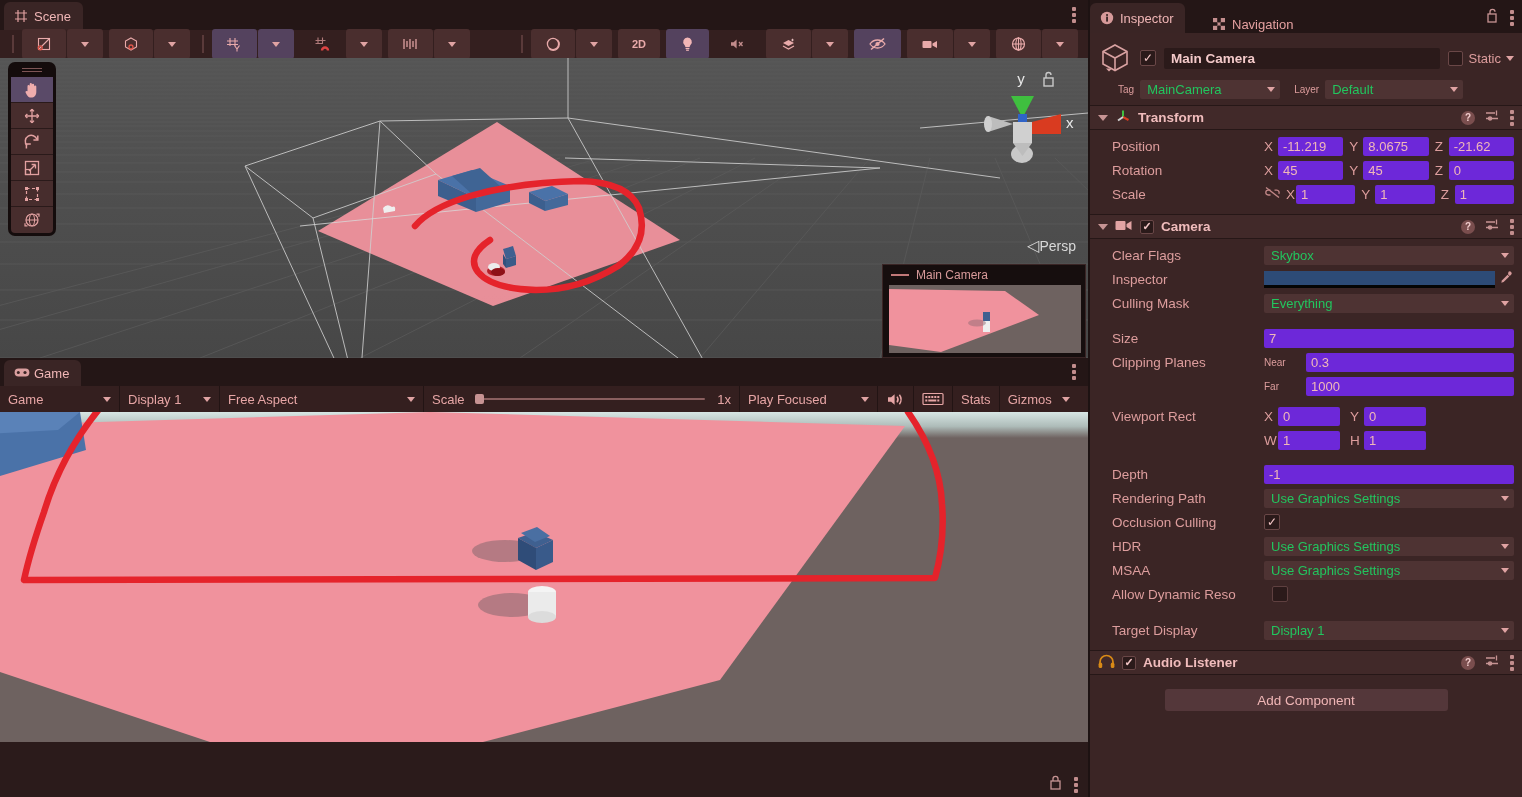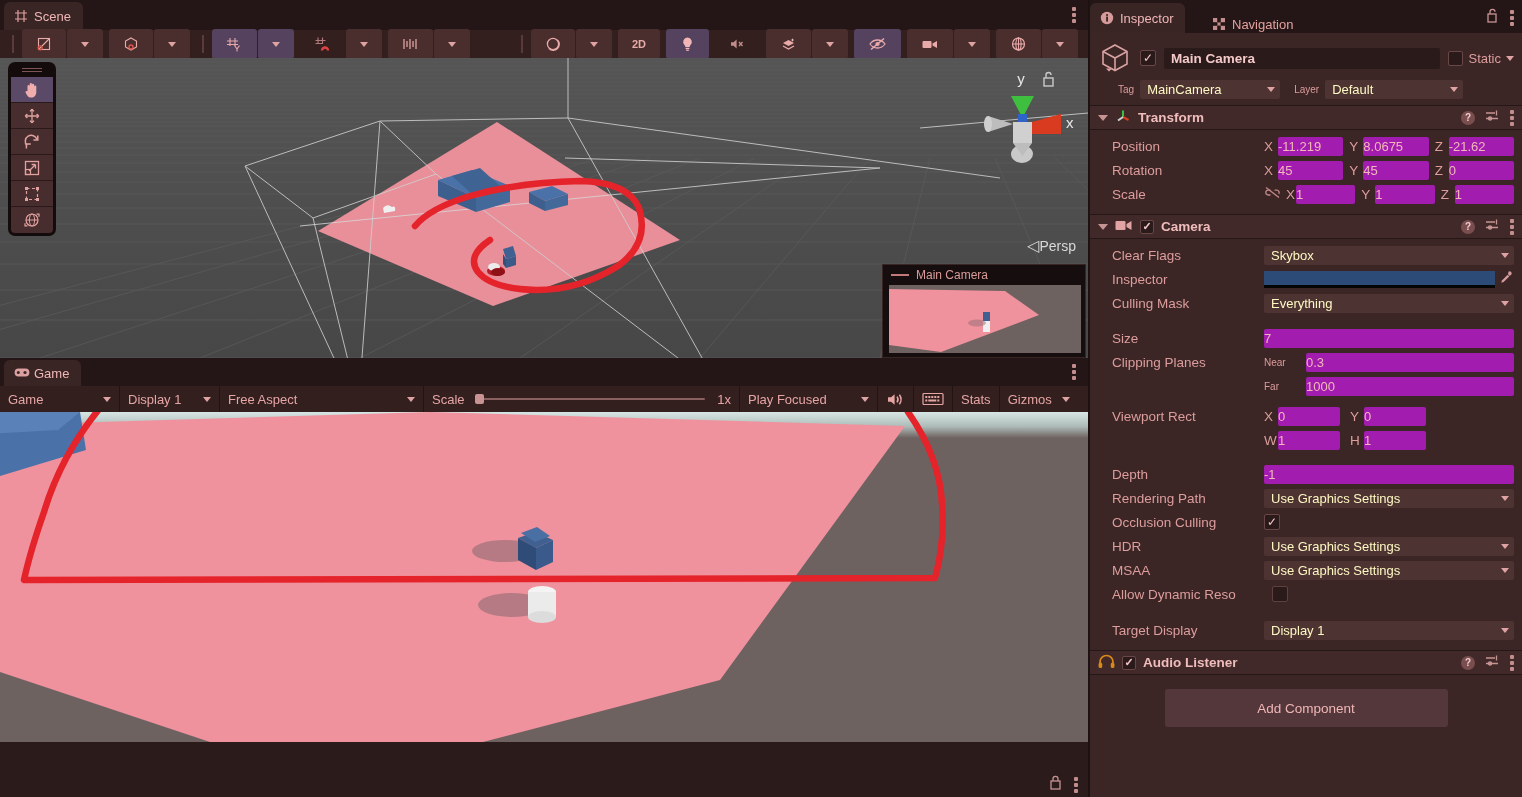--- a/index.html
+++ b/index.html
@@ -90,40 +90,40 @@
     display:flex;align-items:center;justify-content:center;color:#f3c5c5;font-size:12px;}
   .name-field { flex:1; height:21px; background:#2b1a1a; border-radius:2px;
     color:#f3c9c9; font-weight:bold; font-size:13.5px; display:flex; align-items:center;
     padding-left:7px; }
   .static-box { display:flex; align-items:center; gap:5px; color:#dd9d9d; font-size:13px; }
   .static-chk { width:15px;height:15px;background:#2b1a1a;border:1px solid #6a4747;border-radius:2px; }
   .tag-row { display:flex; align-items:center; gap:6px; margin-top:5px; padding-left:20px; }
   .lbl { color:#dd9d9d; font-size:10px; }
   .dd { background:#4e3333; border-radius:2px; height:19px; display:flex;
     align-items:center; justify-content:space-between; padding:0 5px 0 7px;
-    color:#fef9c3; font-size:13px; }
+    color:#22c55e; font-size:13px; }
 
   .comp-hdr { height:25px; background:#412929; border-top:1px solid #261717;
     border-bottom:1px solid #261717; display:flex; align-items:center; gap:7px;
     padding:0 8px; color:#f0bcbc; font-weight:bold; font-size:13.5px; }
   .comp-hdr .right { margin-left:auto; display:flex; align-items:center; gap:10px; }
   .tri { width:0;height:0;border-left:5px solid transparent;border-right:5px solid transparent;
     border-top:6px solid #c79494; }
   .qmark { width:14px;height:14px;border-radius:50%;background:#7a4e4e;color:#f2cdcd;
     font-size:10px;display:flex;align-items:center;justify-content:center;font-weight:bold;}
 
   .comp-body { padding:4px 0 8px 0; }
   .frow { display:flex; align-items:center; height:24px; padding:0 8px 0 22px; }
   .fname { width:152px; color:#dd9d9d; font-size:13.5px; flex:none; }
   .axis { color:#dd9d9d; font-size:13.5px; width:14px; flex:none; }
-  .num { background:#a21caf; border-radius:2px; height:19px; color:#f0b8b8;
-    font-size:13px; display:flex; align-items:center; }
+  .num { background:#6d28d9; border-radius:2px; height:19px; color:#f0b8b8;
+    font-size:13px; display:flex; align-items:center; padding-left:5px; }
   .wide { flex:1; }
 
-  .addcomp { margin:14px auto 0; width:283px; height:38px; background:#54373a;
+  .addcomp { margin:14px auto 0; width:283px; height:22px; background:#54373a;
     border-radius:3px; color:#f0b6b6; font-size:13.5px;
     display:flex; align-items:center; justify-content:center; }
 
   .red-ink { position:absolute; left:0; top:0; pointer-events:none; }
 </style>
 </head>
 <body>
 
 <div class="panel" id="scene-panel">
 

